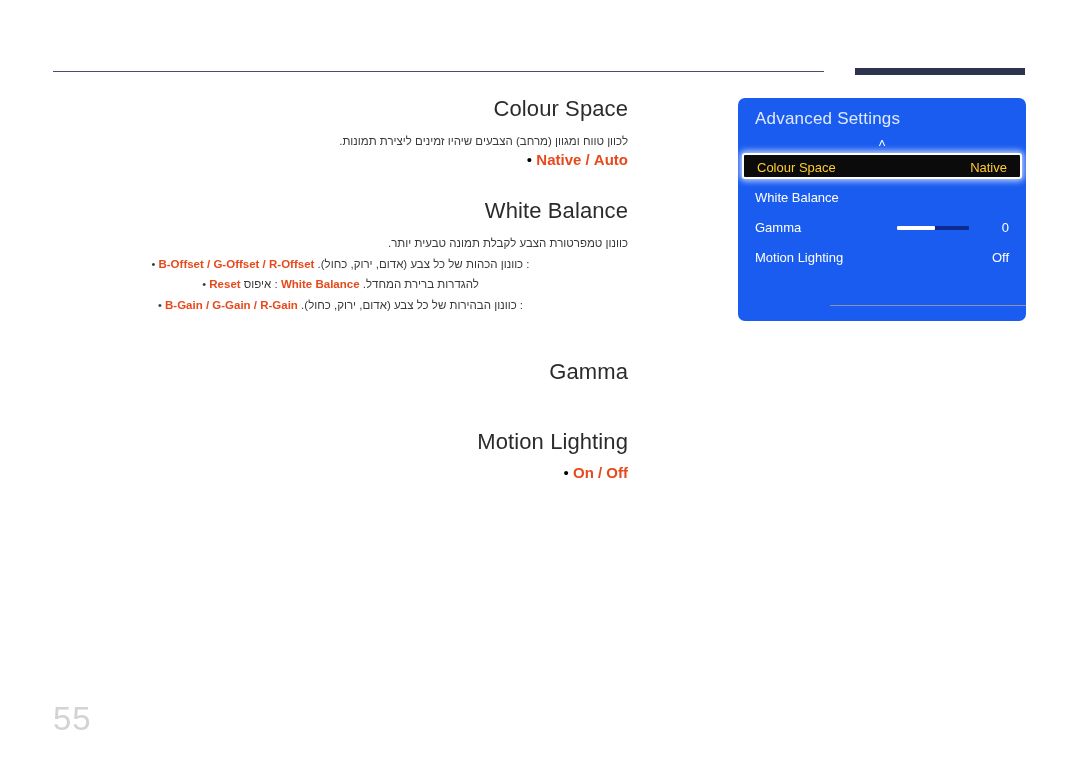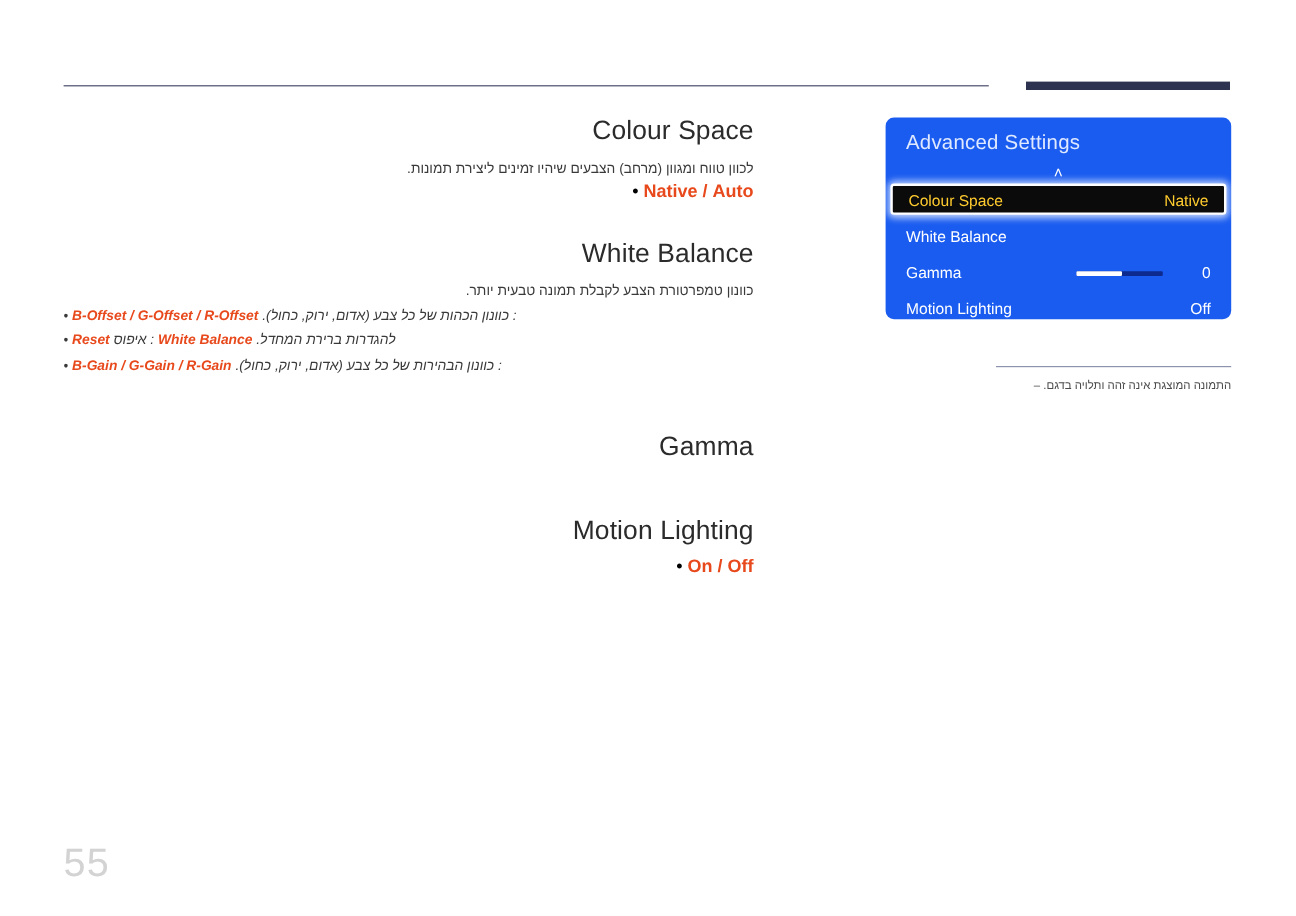--- a/index.html
+++ b/index.html
@@ -74,25 +74,24 @@
     line-height: 1.72;
     margin: 0;
     text-align: right;
     direction: rtl;
   }
 
   .bullet-line {
     font-size: 11.5px;
     line-height: 1.78;
     color: #3a3a3a;
-    text-align: left;
+    text-align: center;
     direction: rtl;
     margin: 0;
     white-space: nowrap;
-    font-style: italic;
   }
   .bullet-line .dot {
     color: #3a3a3a;
     font-size: 11px;
   }
   .opt {
     color: #e8491c;
     font-weight: bold;
     direction: ltr;
     unicode-bidi: embed;
@@ -109,21 +108,21 @@
     direction: rtl;
     margin-top: 0;
   }
 
   
   #osd-panel {
     position: absolute;
     left: 738px;
     top: 98px;
     width: 288px;
-    height: 168px;
+    height: 223px;
     background: #1a5cf0;
     border-radius: 7px;
     direction: ltr;
     box-sizing: border-box;
   }
   #osd-title {
     position: absolute;
     left: 17px;
     top: 11px;
     font-size: 17px;
@@ -301,16 +300,15 @@
   </div>
 
   <div class="osd-row" id="row-motion-lighting">
     <span class="lbl">Motion Lighting</span>
     <span class="val">Off</span>
   </div>
 </div>
 
 <div id="caption-block">
   <div id="caption-rule"></div>
-  <div id="caption-text"><span>התמונה המוצגת אינה זהה ותלויה בדגם.</span> <span id="caption-dash">–</span></div>
 </div>
 
 <div id="page-number">55</div>
 
 </body></html>

